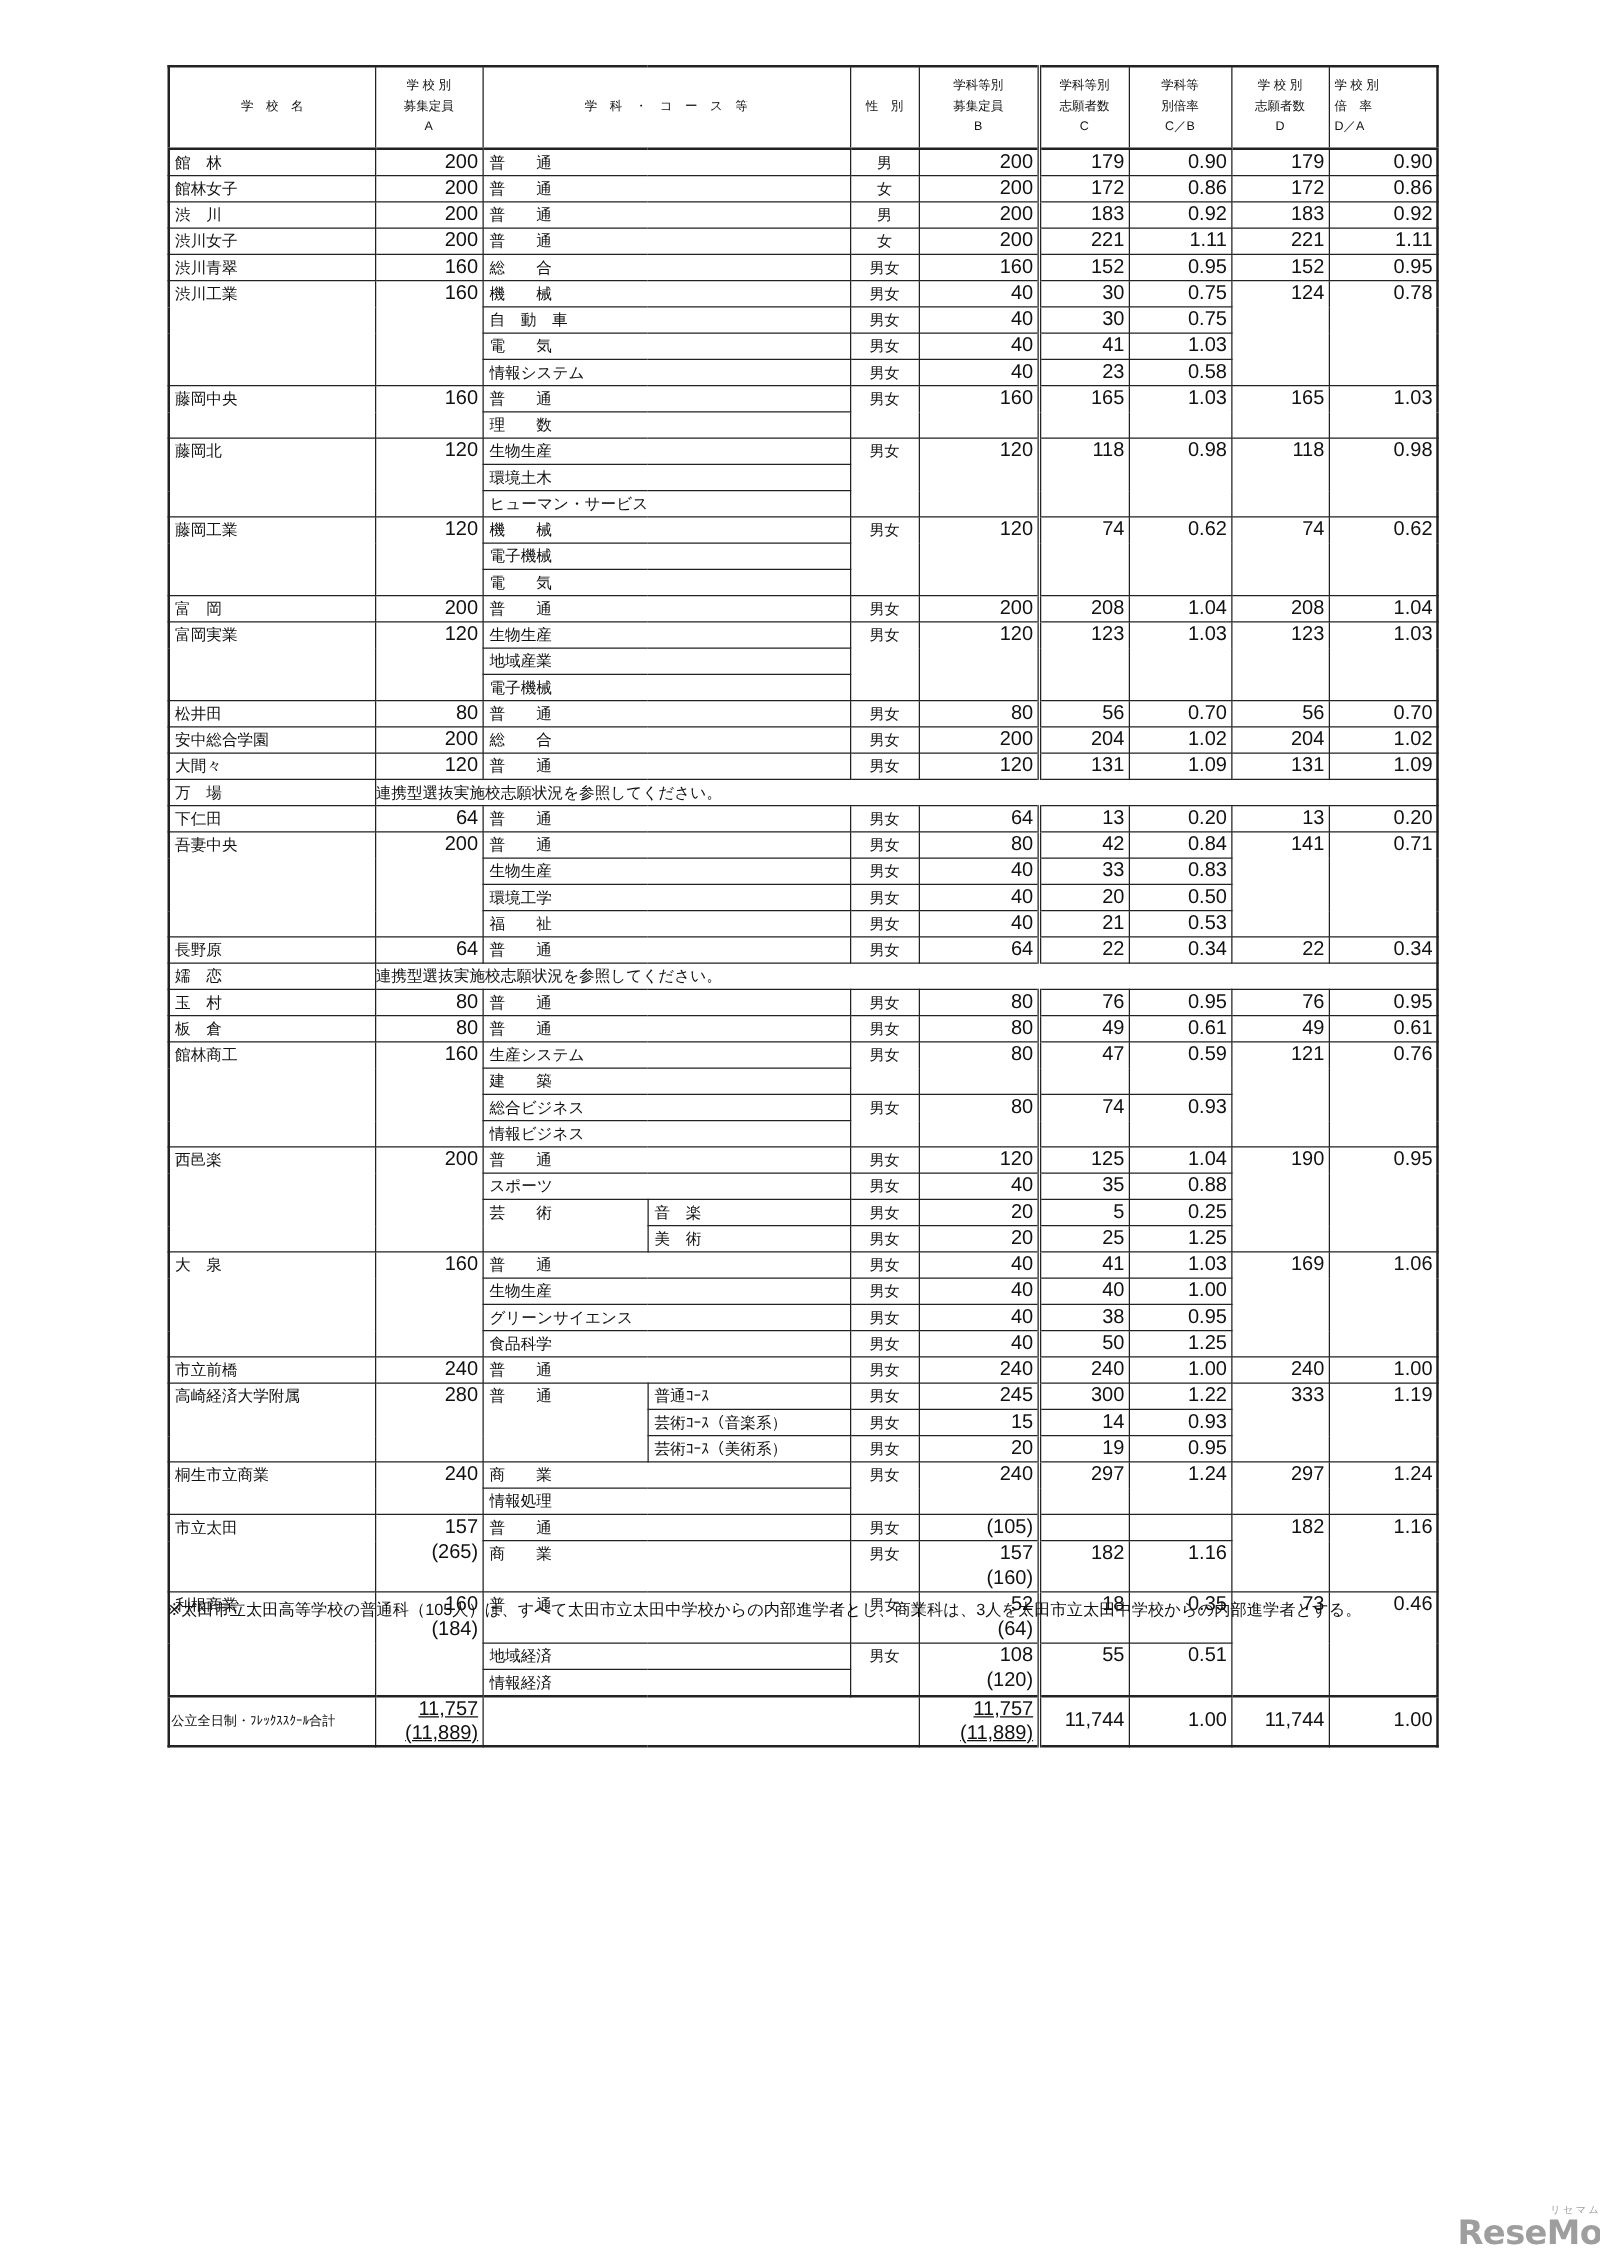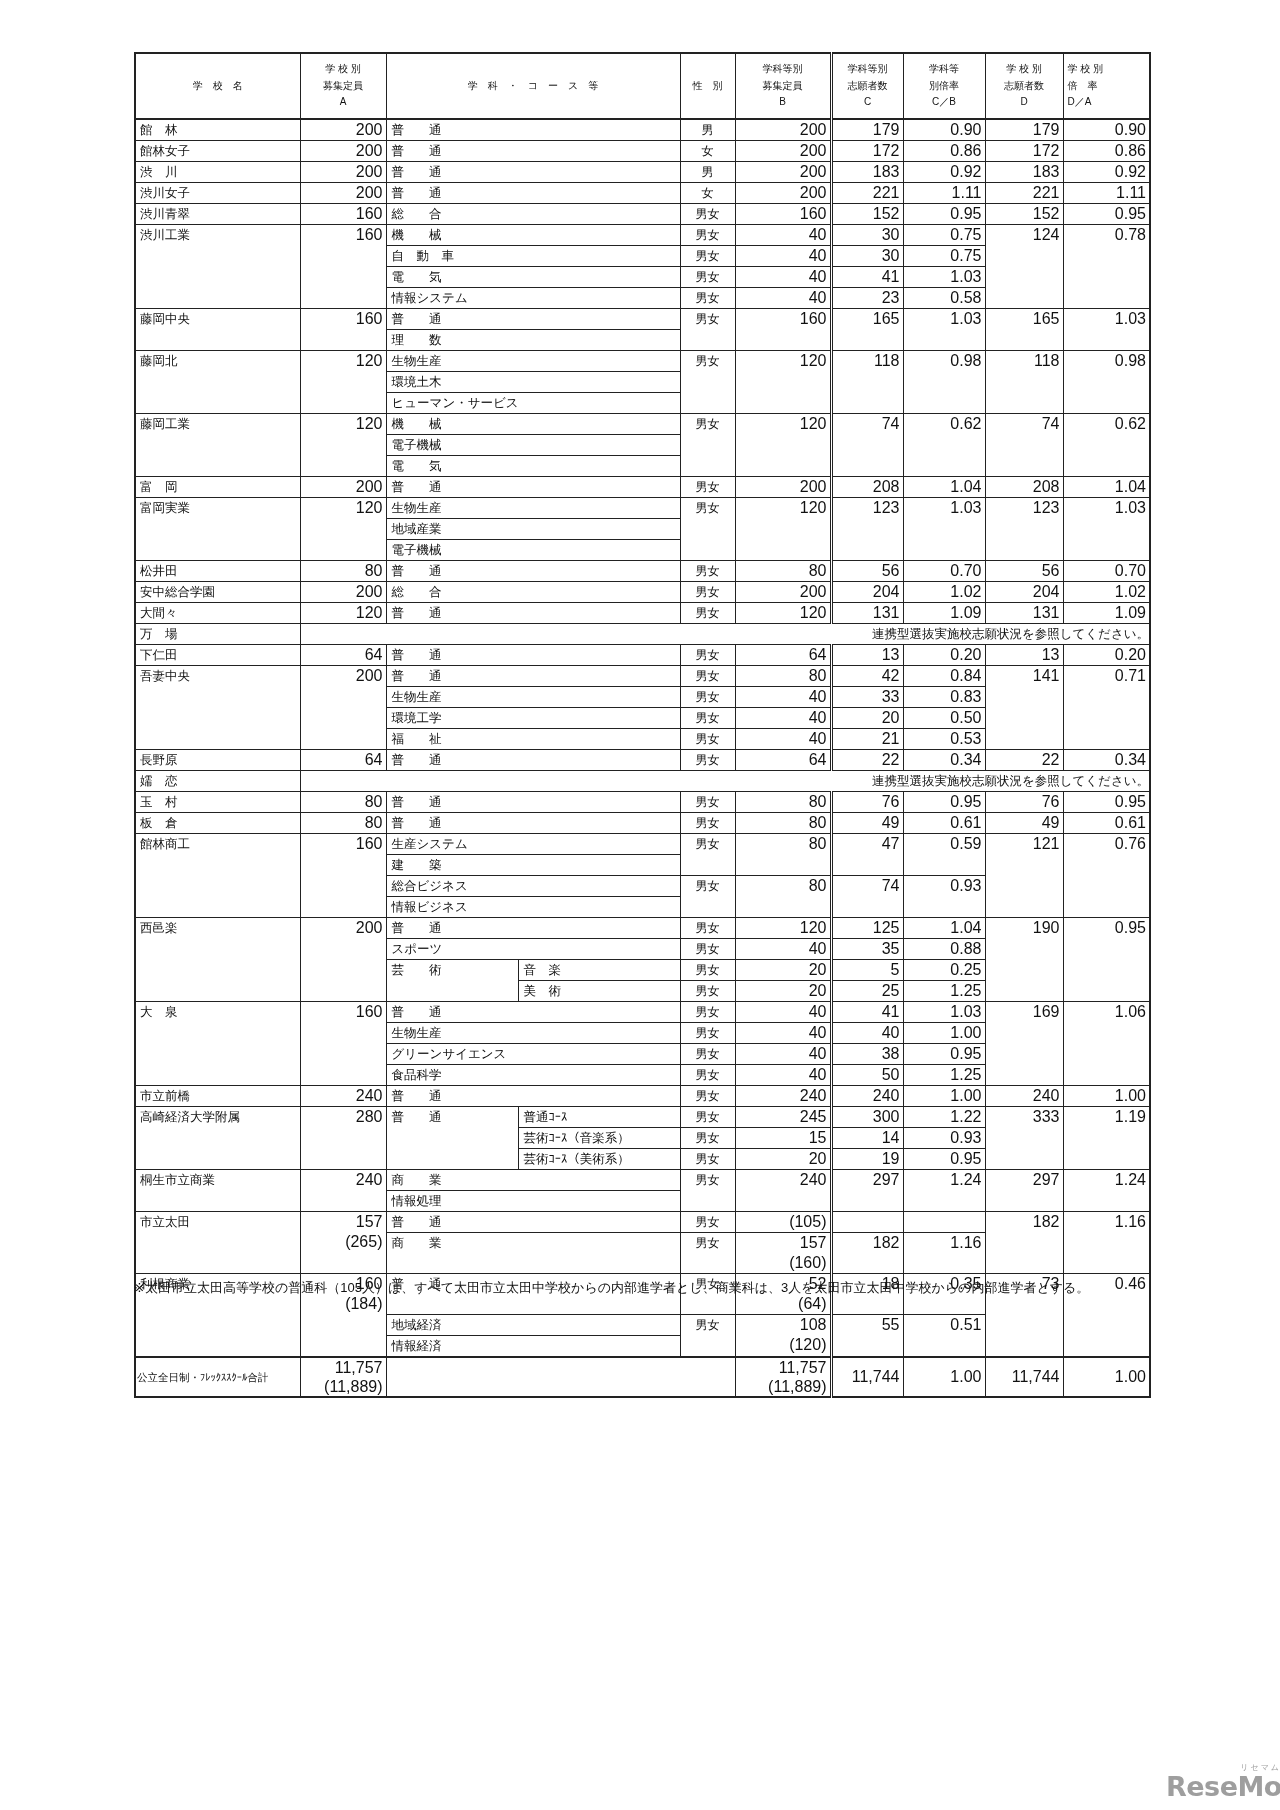--- a/index.html
+++ b/index.html
@@ -23,24 +23,24 @@
   }
   tr.hdr td.h-da{text-align:left;padding-left:4px;}
   .dblL{border-left:3px double var(--bd);}
   .c-c{border-left:3px double var(--bd);}
   .c-name{font-size:12.5px;line-height:19px;padding:1px 2px 0 4px;text-align:left;}
   .c-m,.c-s{font-size:12.5px;line-height:19px;padding:1px 2px 0 5px;text-align:left;}
   .c-g{font-size:12px;line-height:20px;text-align:center;}
   .c-cap,.c-b,.c-c,.c-cb,.c-d,.c-da{
     font-size:16px;line-height:20px;text-align:right;padding:0 3px 0 0;
   }
-  .c-note{font-size:12.5px;line-height:20px;text-align:right;vertical-align:middle;}
+  .c-note{font-size:12.5px;line-height:20px;text-align:left;vertical-align:middle;}
   tr.total td{vertical-align:middle;border-top:2px solid var(--bd);}
   .c-total{font-size:10.5px;line-height:14px;text-align:left;padding:0 1px;}
-  tr.total .c-cap,tr.total .c-b{line-height:19px;}
+  tr.total .c-cap,tr.total .c-b{line-height:19px;text-decoration:underline;}
   .footnotes{
     position:absolute;left:134px;top:1276px;font-size:13px;line-height:24px;
     color:var(--ink);white-space:nowrap;text-align:center;
   }
   .logo{position:absolute;left:1166px;top:1763px;width:120px;text-align:right;}
   .logo-ruby{display:block;font-size:8px;line-height:9px;letter-spacing:2px;margin-right:5px;}
   .logo-text{font-size:27px;font-weight:bold;letter-spacing:-0.5px;line-height:30px;
     font-family:"DejaVu Sans",sans-serif;}
 </style>
 </head>

